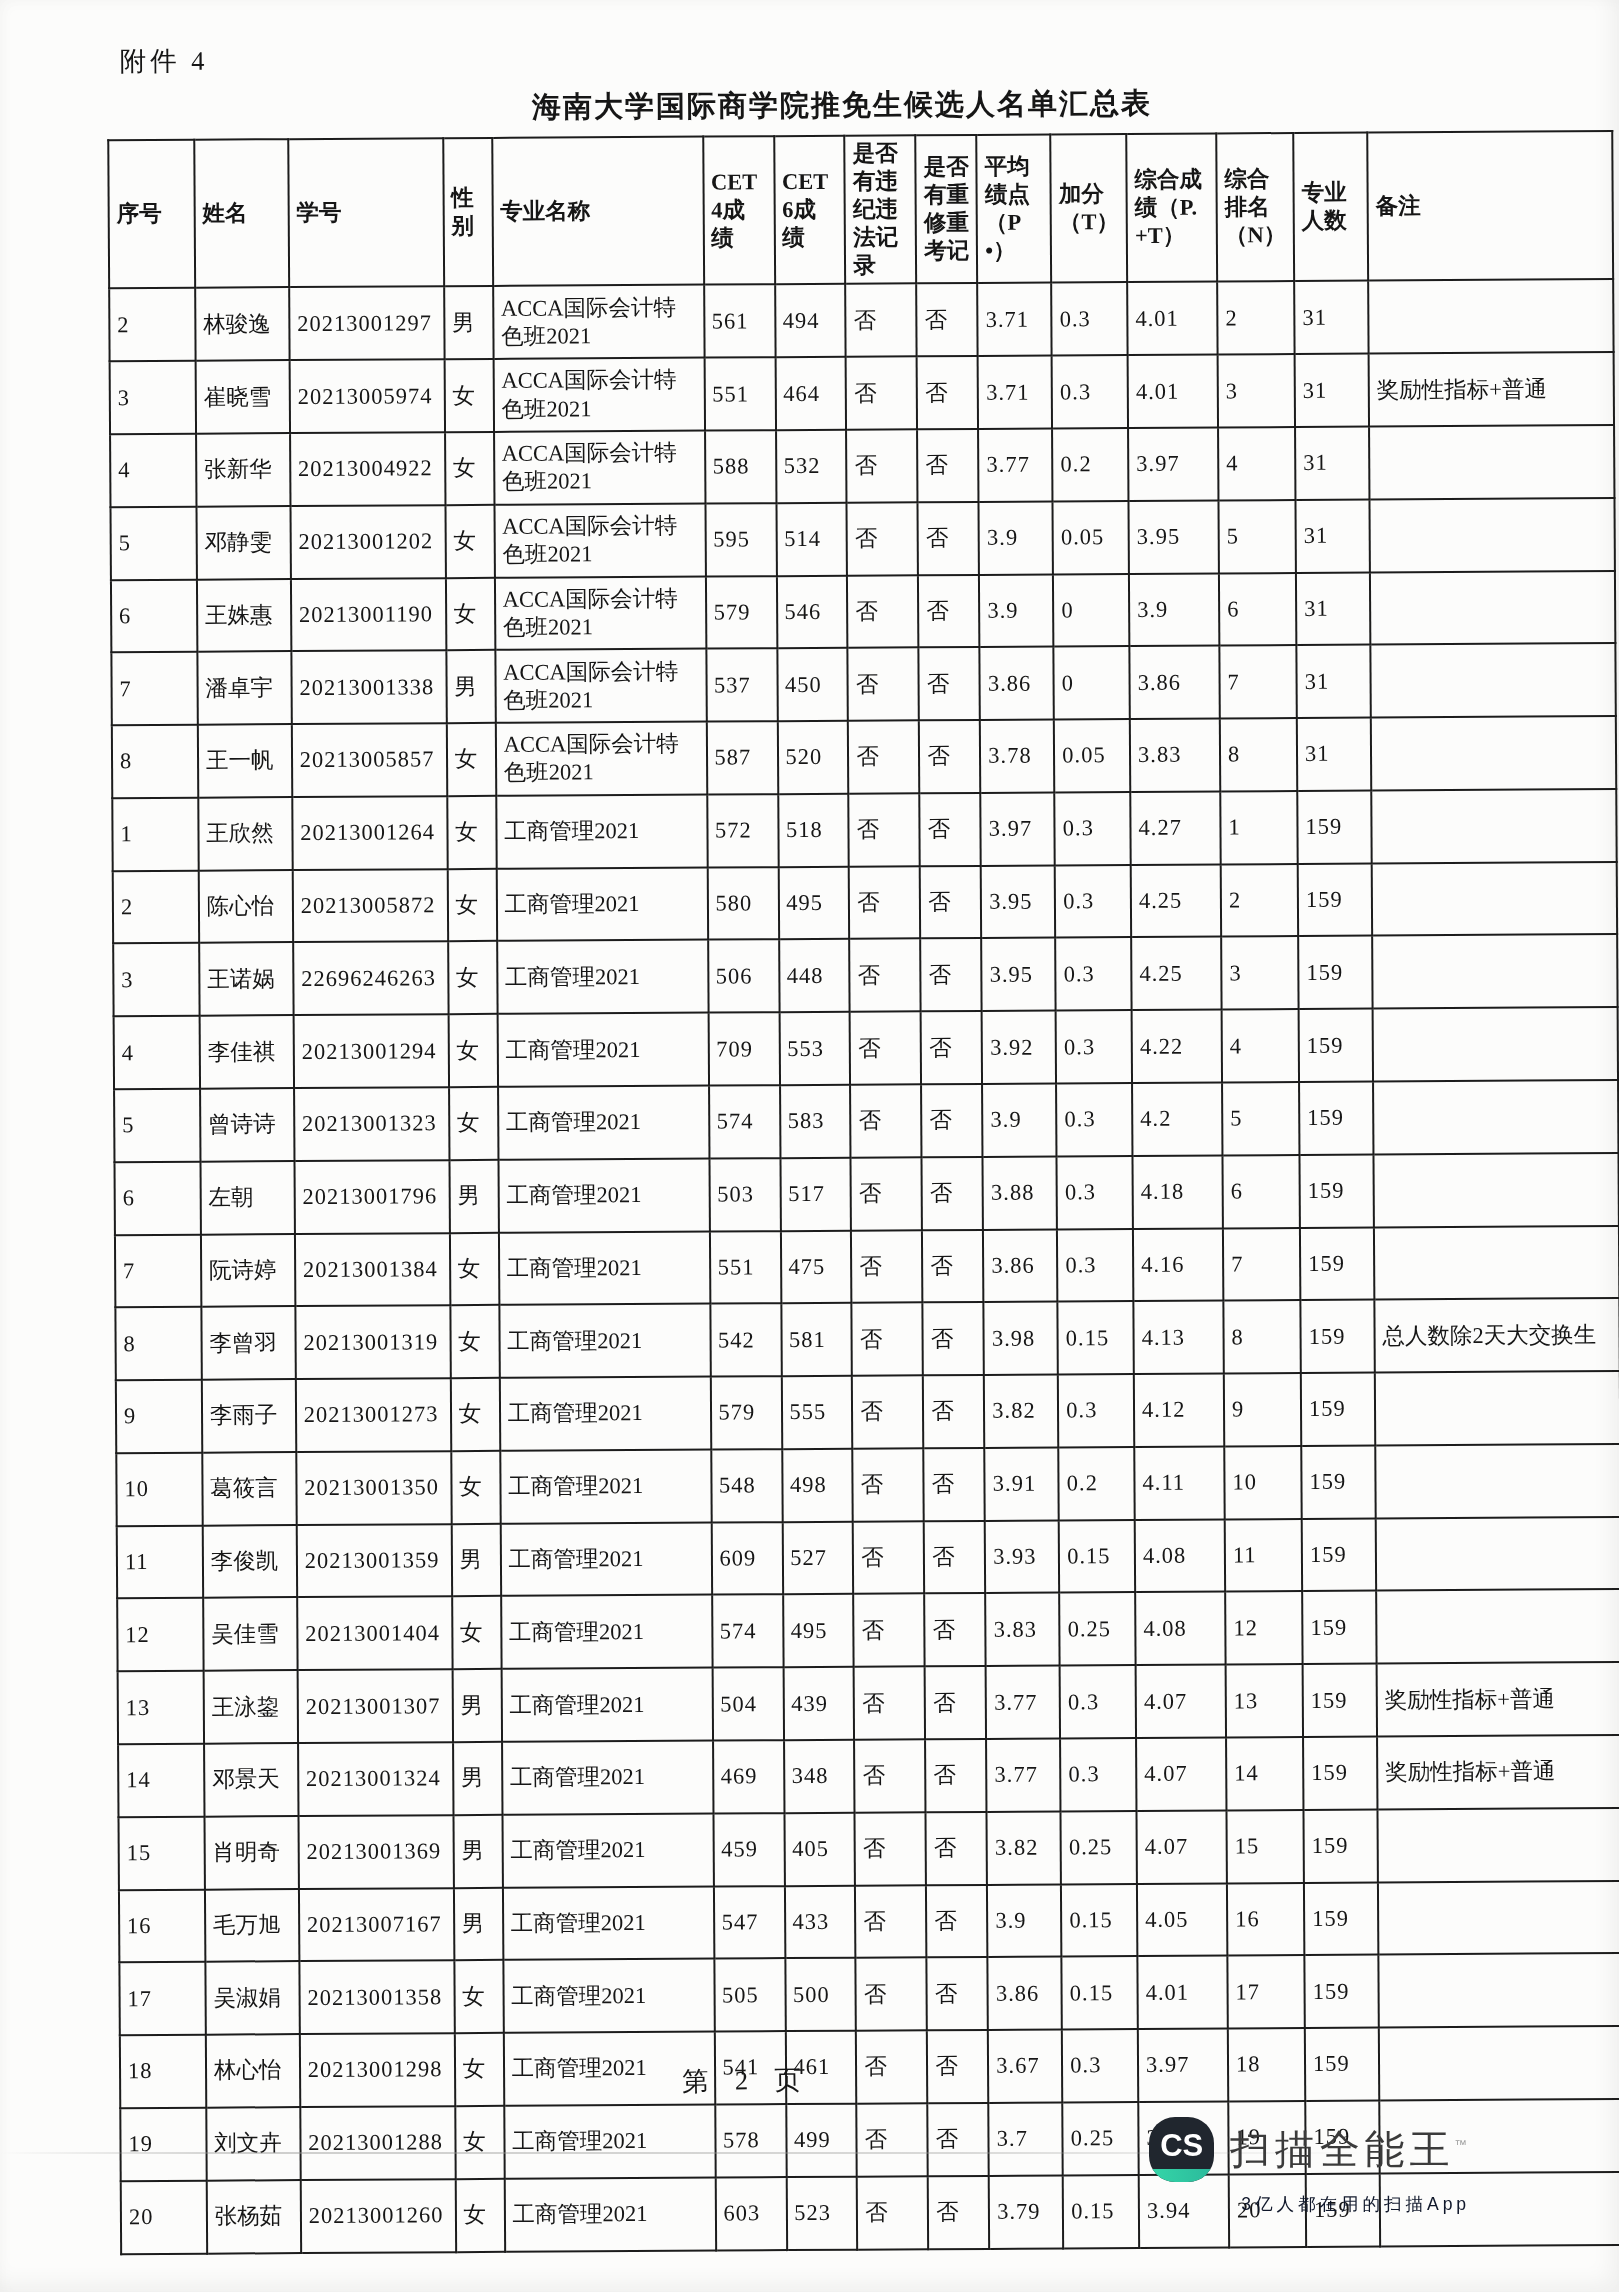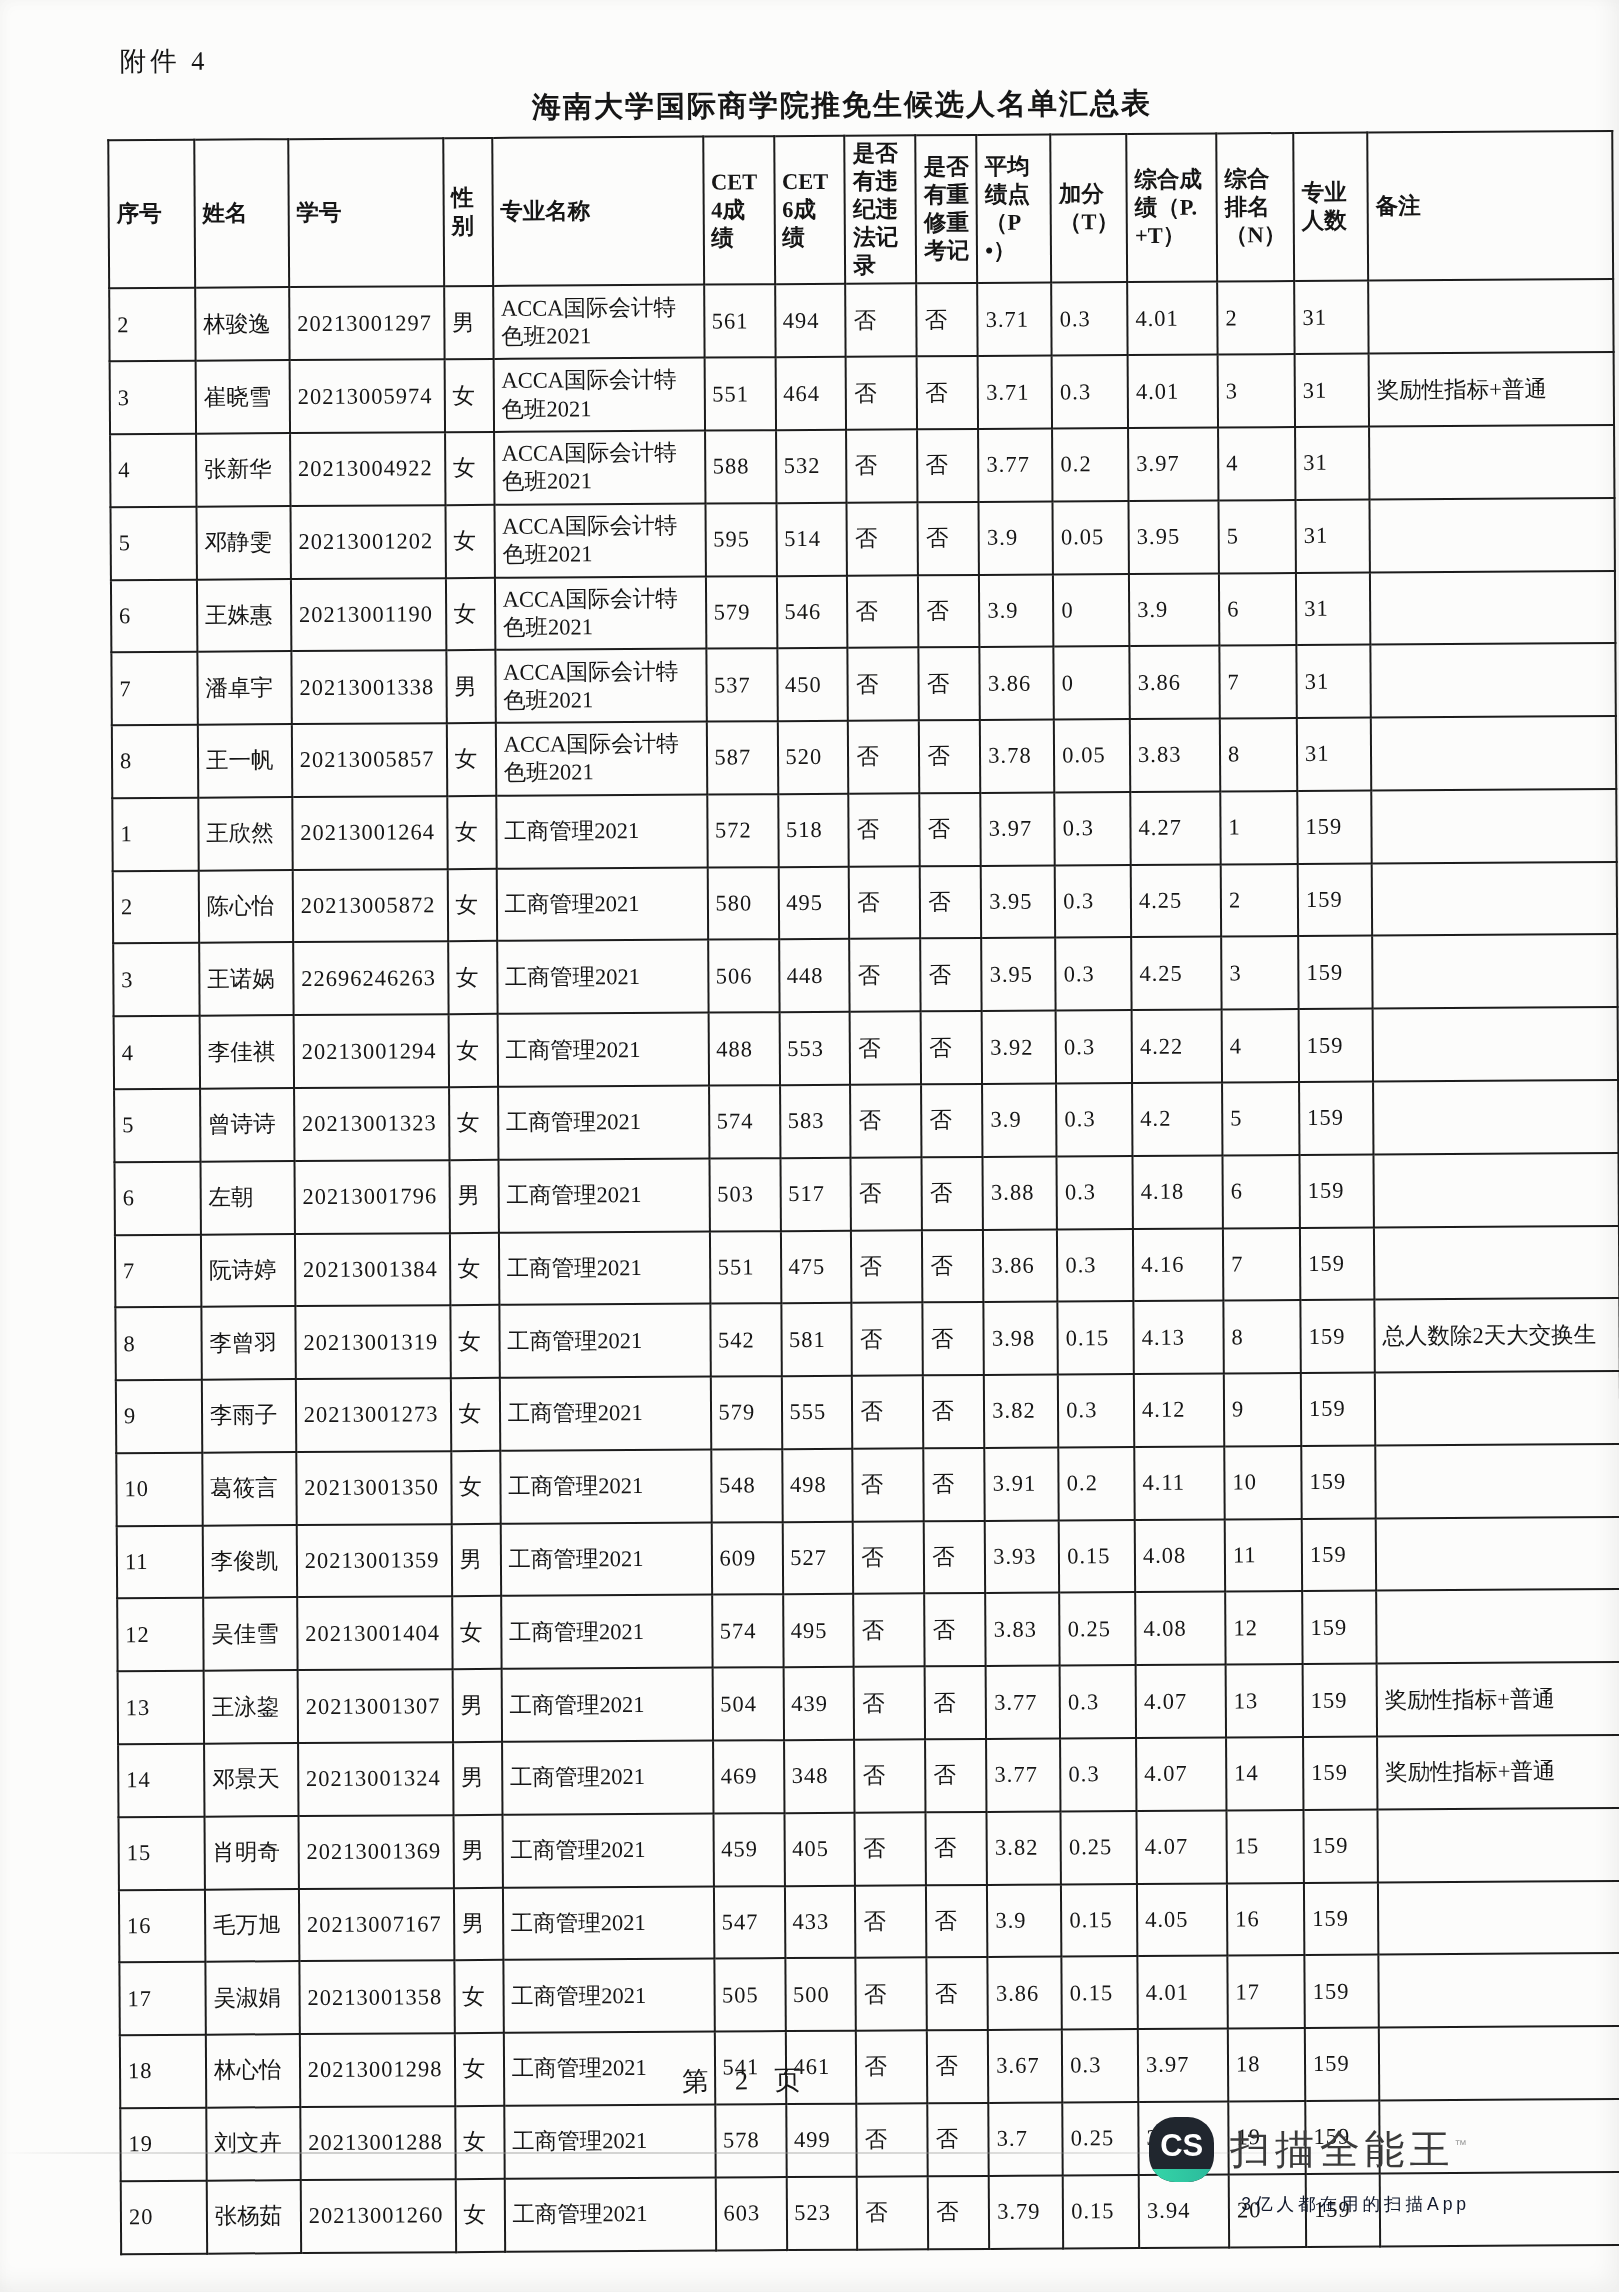--- a/index.html
+++ b/index.html
@@ -267,21 +267,21 @@
             <td class="num">3</td>
             <td class="num">159</td>
             <td></td>
           </tr>
           <tr>
             <td class="num">4</td>
             <td>李佳祺</td>
             <td class="num">20213001294</td>
             <td>女</td>
             <td>工商管理2021</td>
-            <td class="num">488</td>
+            <td class="num">709</td>
             <td class="num">553</td>
             <td>否</td>
             <td>否</td>
             <td class="num">3.92</td>
             <td class="num">0.3</td>
             <td class="num">4.22</td>
             <td class="num">4</td>
             <td class="num">159</td>
             <td></td>
           </tr>

